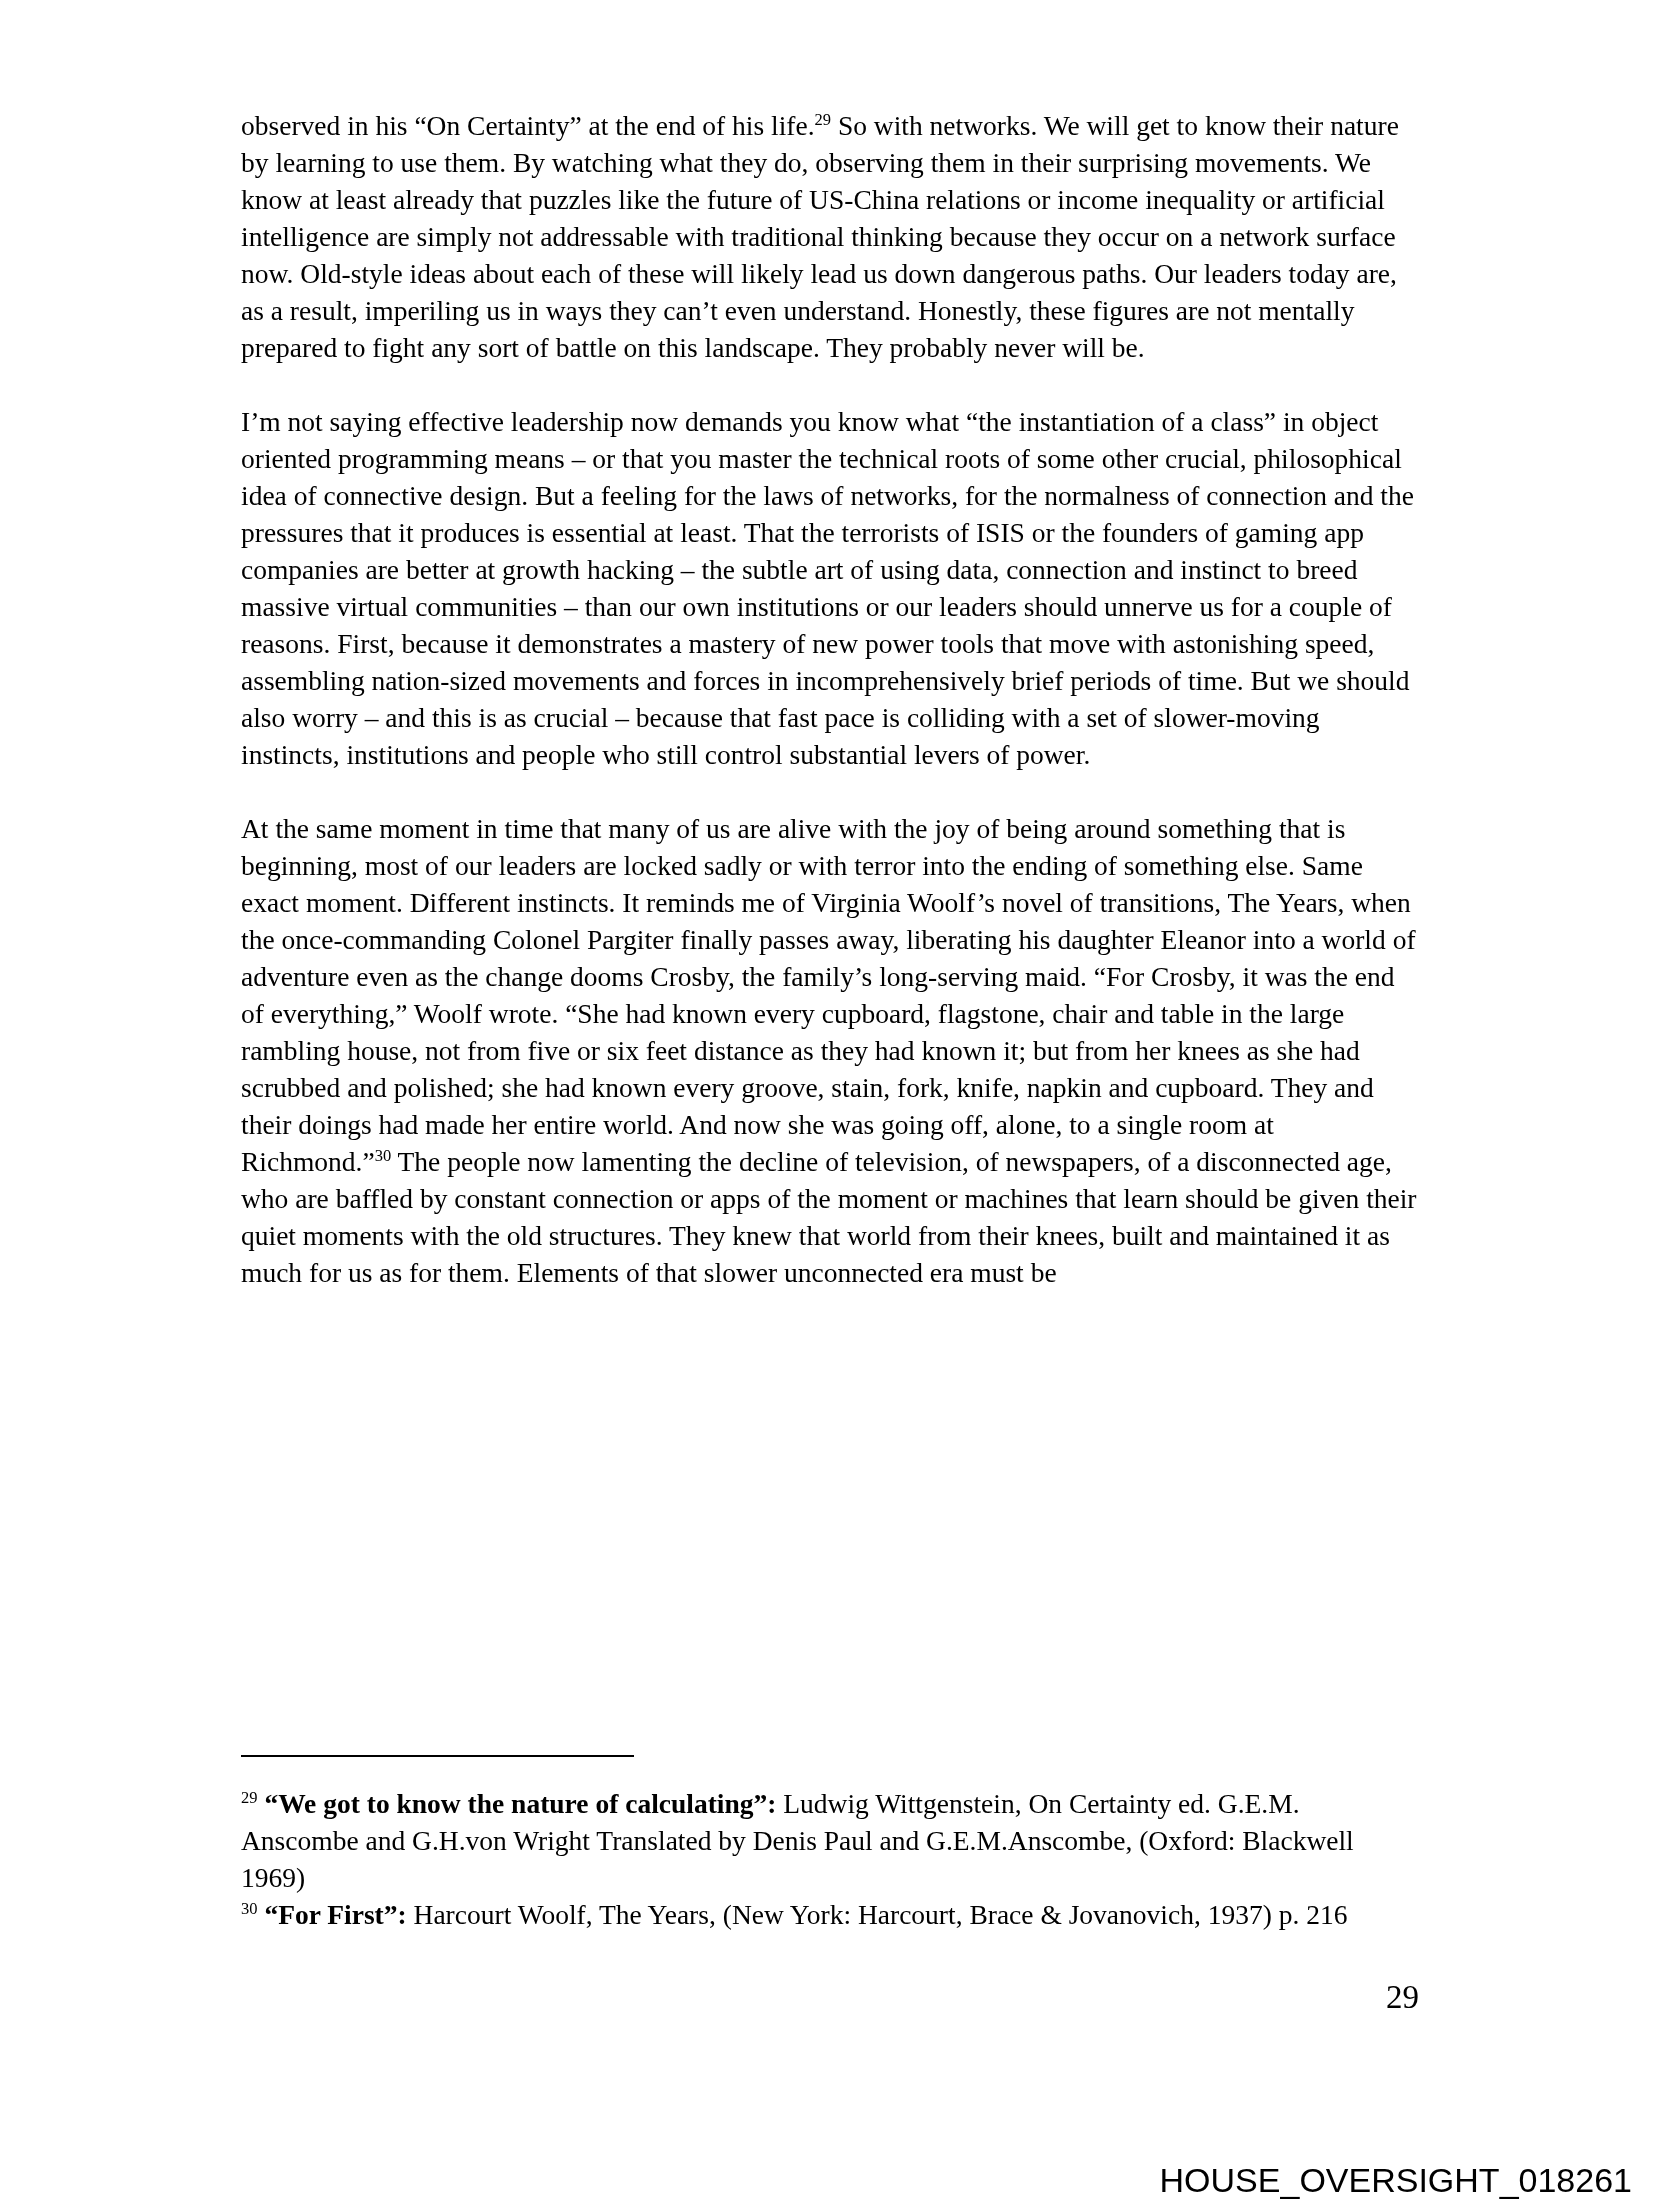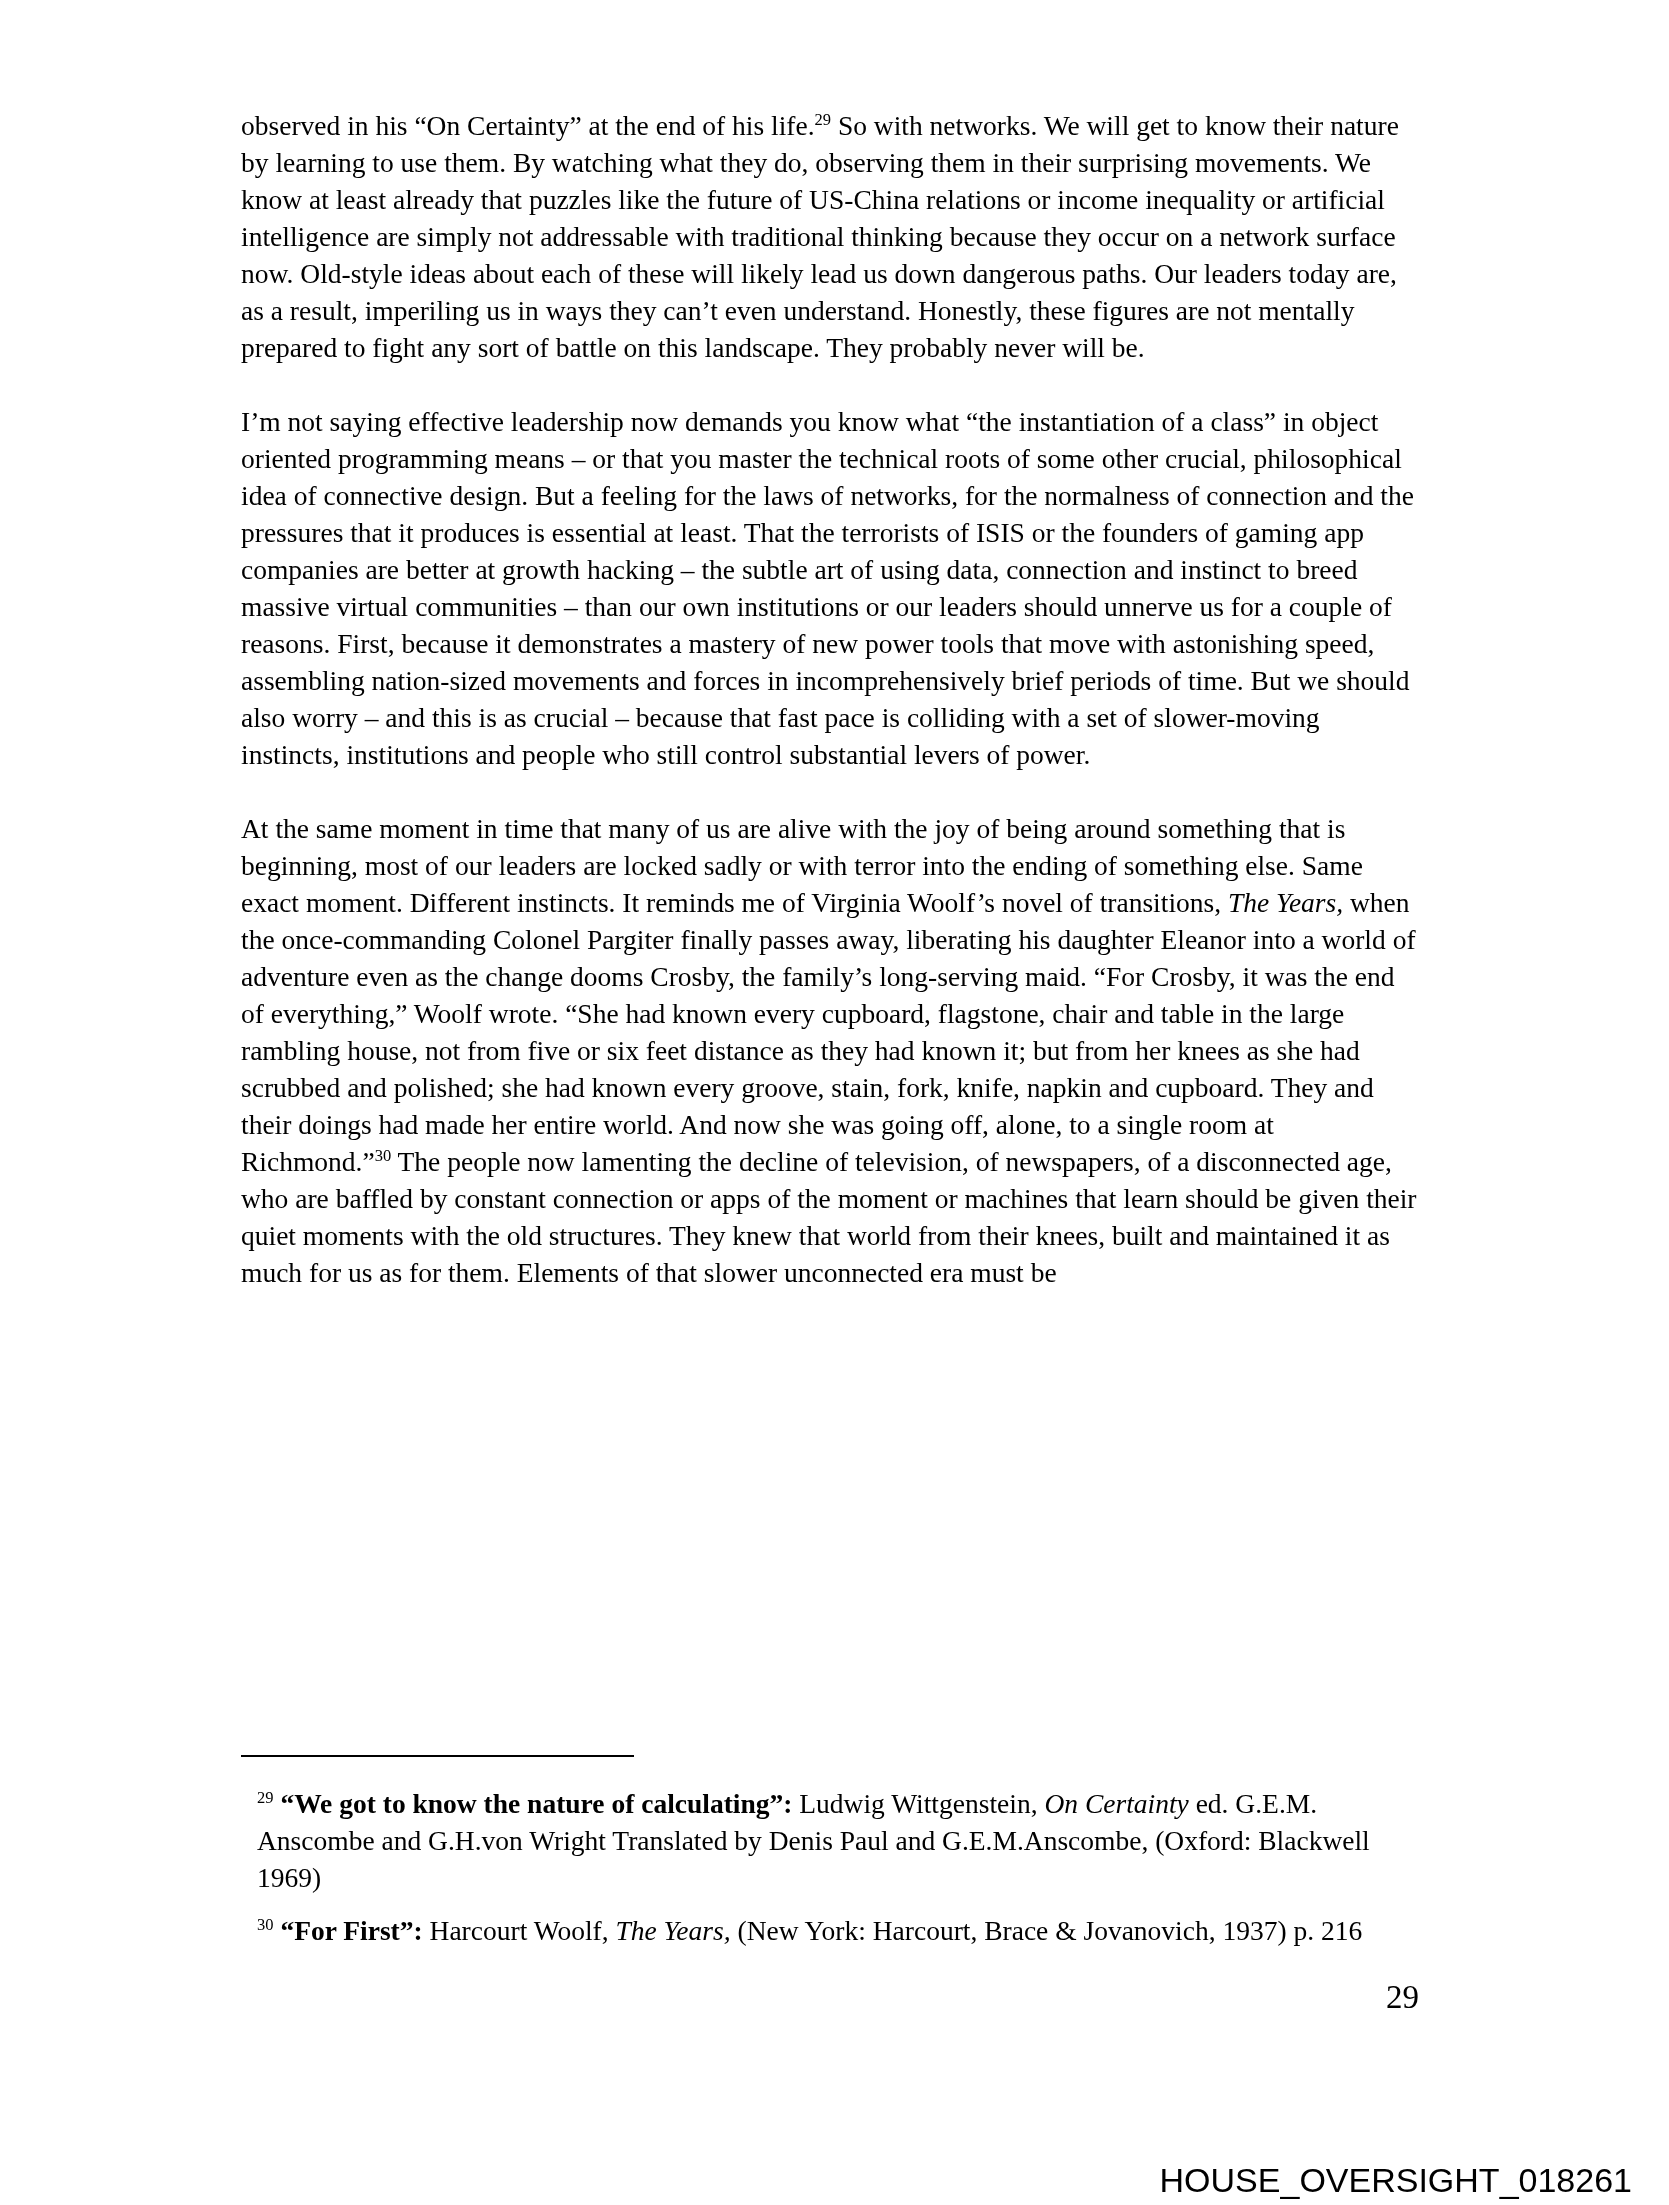--- a/index.html
+++ b/index.html
@@ -36,24 +36,24 @@
     font-size: 27.5px;
     line-height: 37px;
   }
   .footnote-separator {
     width: 393px;
     height: 0;
     border-top: 2.6px solid #000000;
     margin: 0 0 27.5px 0;
   }
   .footnote {
-    margin: 16px;
+    margin: 0;
   }
   .run-normal { font-style: normal; font-weight: normal; }
-  .run-italic { font-style: italic; }
+  .run-italic { }
   .run-bold   { font-weight: bold; }
   .run-sup {
     vertical-align: super;
     font-size: 0.6em;
     line-height: 0;
   }
   .page-number {
     position: absolute;
     left: 241px;
     top: 1978px;

